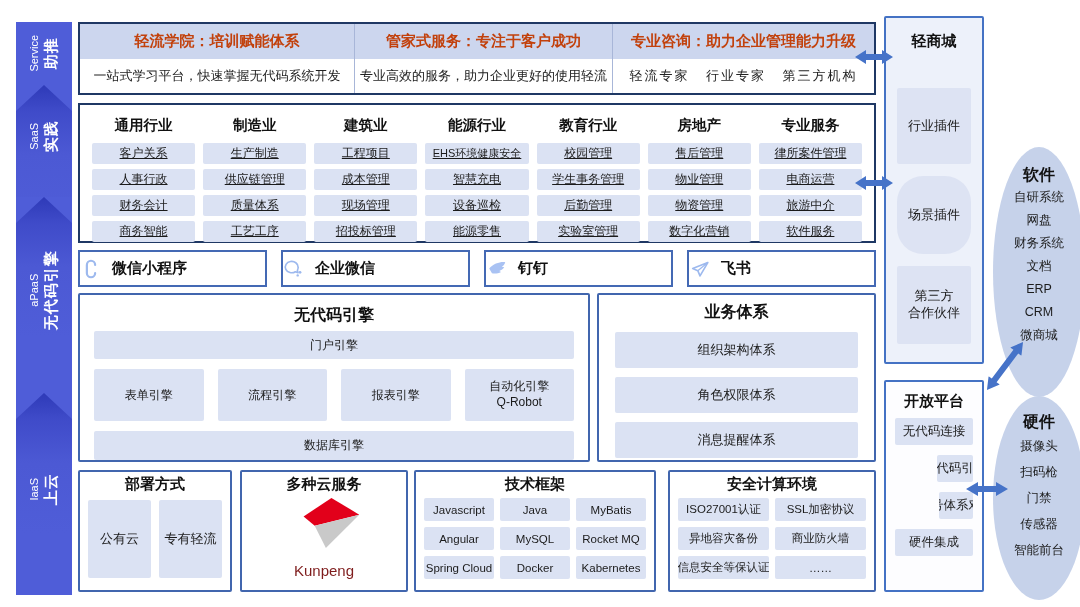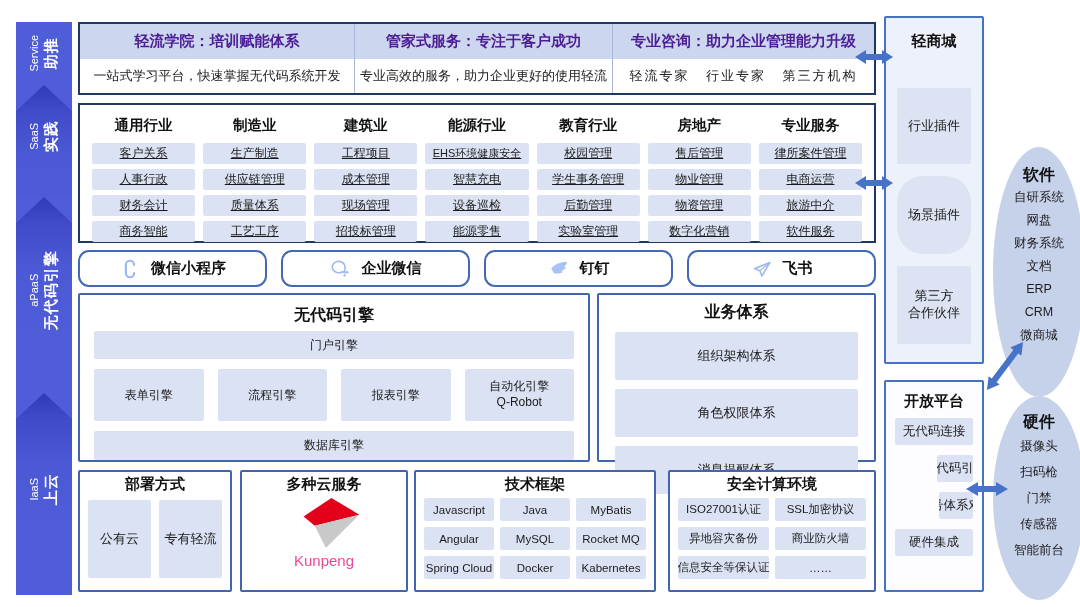--- a/index.html
+++ b/index.html
@@ -20,54 +20,54 @@
   .midbox{position:absolute;background:#fff;border:2px solid #4166ae;box-sizing:border-box;border-radius:2px;}
   .chip{background:#dbe2f3;color:#1b1b1b;display:flex;align-items:center;justify-content:center;
         font-size:12px;border-radius:2px;white-space:nowrap;overflow:hidden;}
   .pre{white-space:pre-line;text-align:center;line-height:1.3;}
 
   
   .svc{display:grid;grid-template-columns:34.5% 32.5% 33%;}
   .svc .col{display:flex;flex-direction:column;}
   .svc .col + .col{border-left:1px solid #a8b6d8;}
   .svc .hd{height:35px;background:#ccd6ee;display:flex;align-items:center;justify-content:center;
-           font-weight:bold;font-size:15px;color:#4c1d95;}
+           font-weight:bold;font-size:15px;color:#c2410c;}
   .svc .bd{flex:1;display:flex;align-items:center;justify-content:center;font-size:13px;color:#222;}
   .svc .tags{display:flex;width:100%;justify-content:space-evenly;}
   .svc .tags span{letter-spacing:2px;}
 
   
   .saas{display:grid;grid-template-columns:repeat(7,1fr);column-gap:8px;padding:8px 12px;box-sizing:border-box;}
   .saas .shd{height:25px;display:flex;align-items:center;justify-content:center;font-weight:bold;font-size:14.5px;}
   .saas .chip{height:21px;margin-top:5px;font-size:12px;text-decoration:underline;}
 
   
   .plats{position:absolute;left:78px;top:250px;width:798px;height:37px;display:grid;
          grid-template-columns:repeat(4,1fr);column-gap:14px;}
-  .plat{border:2px solid #4469b4;border-radius:11px;background:#fff;display:flex;align-items:center;
-        justify-content:center;gap:10px;box-sizing:border-box;}
+  .plat{border:2px solid #4469b4;border-radius:0;background:#fff;display:flex;align-items:center;
+        justify-content:flex-start;gap:10px;box-sizing:border-box;}
   .plat .lbl{font-weight:bold;font-size:15px;}
   .plat svg{display:block;}
 
   
   .eng{padding:8px 14px;}
   .boxttl{height:24px;display:flex;align-items:center;justify-content:center;font-weight:bold;font-size:16px;}
   .eng .portal{height:28px;margin-top:4px;}
   .eng .row4{display:grid;grid-template-columns:repeat(4,1fr);column-gap:14px;margin-top:10px;height:52px;}
   .eng .db{height:29px;margin-top:10px;text-align:center;}
   .biz{padding:6px 16px;}
   .biz .boxttl{height:22px;}
-  .biz .chip{height:48px;margin-top:9px;font-size:13px;}
+  .biz .chip{height:36px;margin-top:9px;font-size:13px;}
 
   
   .ittl{height:24px;display:flex;align-items:center;justify-content:center;font-weight:bold;font-size:15px;}
   .dep .pair{display:flex;gap:8px;justify-content:center;margin-top:4px;}
   .dep .chip{width:63px;height:78px;font-size:13px;}
   .cloud{display:flex;flex-direction:column;align-items:center;}
-  .cloud .kp-text{font-size:15px;color:#ec4899;margin-top:2px;}
+  .cloud .kp-text{font-size:15px;color:#7f1d1d;margin-top:12px;}
   .grid3{display:grid;grid-template-columns:repeat(3,1fr);gap:6px;padding:2px 8px;}
   .grid2{display:grid;grid-template-columns:repeat(2,1fr);gap:6px;padding:2px 8px;}
   .grid3 .chip,.grid2 .chip{height:23px;font-size:11.5px;}
 
   
   .panel{position:absolute;box-sizing:border-box;border:2px solid #4472c4;border-radius:2px;}
   .panel .pttl{text-align:center;font-weight:bold;font-size:15px;}
   .mall{left:884px;top:16px;width:100px;height:348px;background:#edf1fa;}
   .mall .pttl{margin-top:14px;}
   .mall .chip{position:absolute;left:11px;right:11px;font-size:13px;background:#dde3f3;}

